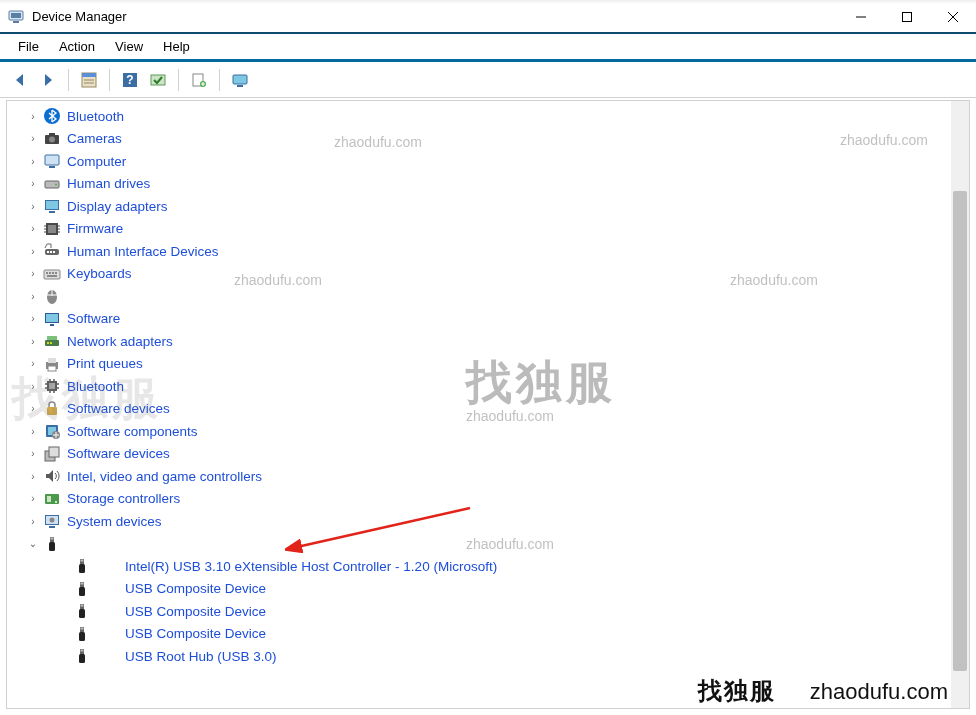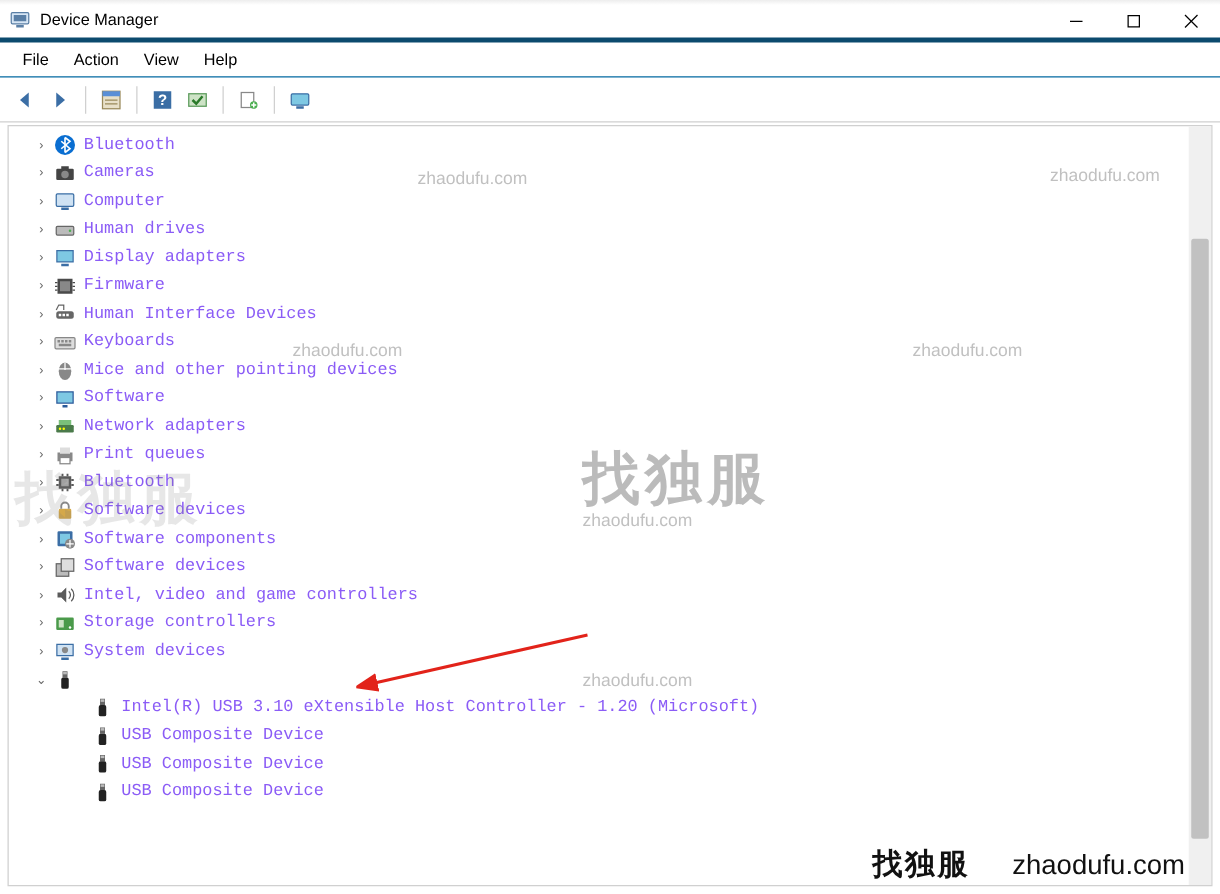--- a/index.html
+++ b/index.html
@@ -1,45 +1,45 @@
 <!DOCTYPE html>
 <html><head>
 <meta charset="utf-8">
 <style>
   * { box-sizing: border-box; margin: 0; padding: 0; font-family: "Segoe UI", Tahoma, sans-serif; }
   body { width: 976px; height: 715px; background: #fff; position: relative; overflow: hidden; }
 
   
-  .titlebar { height: 34px; display: flex; align-items: center; padding-left: 8px; border-bottom: 4px solid #0c4a6e; }
+  .titlebar { height: 34px; display: flex; align-items: center; padding-left: 8px; border-bottom: 2px solid #0c4a6e; }
   .titlebar .app-icon { width: 16px; height: 16px; margin-right: 8px; display: inline-block; }
   .titlebar .title { font-size: 13px; color: #000; }
   .win-controls { position: absolute; right: 0; top: 0; height: 34px; display: flex; }
   .win-controls div { width: 46px; height: 34px; display: flex; align-items: center; justify-content: center; cursor: pointer; }
   .win-controls svg { stroke: #000; }
 
   
-  .menubar { height: 28px; display: flex; align-items: center; padding-left: 8px; border-bottom: 1px solid #0369a1; font-size: 13px; }
+  .menubar { height: 28px; display: flex; align-items: center; padding-left: 8px; border-bottom: 3px solid #0369a1; font-size: 13px; }
   .menubar .menu-item { padding: 4px 10px; cursor: pointer; }
 
   
   .toolbar { height: 36px; display: flex; align-items: center; padding-left: 8px; border-bottom: 1px solid #d0d0d0; gap: 4px; }
   .toolbar .tbtn { width: 24px; height: 24px; display: flex; align-items: center; justify-content: center; border: 1px solid transparent; cursor: pointer; }
   .toolbar .sep { width: 1px; height: 22px; background: #d0d0d0; margin: 0 4px; }
 
   
   .content { position: absolute; top: 100px; bottom: 6px; left: 6px; right: 6px; border: 1px solid #d0d0d0; overflow: hidden; }
   .tree { position: absolute; left: 0; right: 18px; top: 0; bottom: 0; overflow: auto; padding: 4px 0; }
   .scrollbar { position: absolute; right: 0; top: 0; bottom: 0; width: 18px; background: #f0f0f0; }
   .scrollbar .thumb { position: absolute; left: 2px; right: 2px; top: 90px; height: 480px; background: #c1c1c1; border-radius: 2px; }
 
   .tree-row { height: 22.5px; display: flex; align-items: center; font-size: 13.5px; cursor: default; padding-left: 18px; white-space: nowrap; }
-  .tree-row.child { padding-left: 64px; }
+  .tree-row.child { padding-left: 64px; gap: 28px; }
   .tree-row .chevron { width: 16px; text-align: center; color: #666; font-size: 10px; cursor: pointer; user-select: none; }
   .tree-row .devicon { width: 18px; height: 18px; margin: 0 6px 0 2px; display: inline-flex; align-items: center; justify-content: center; }
-  .tree-row .label { color: #8b5cf6; font-family: Liberation Mono, monospace; }
+  .tree-row .label { color: #1d4ed8; }
 
   
   .arrow-annot { position: absolute; left: 285px; top: 503px; pointer-events: none; }
 
   
   .wm { position: absolute; color: rgba(140,140,140,0.55); font-size: 14px; font-family: Arial, sans-serif; pointer-events: none; user-select: none; }
   .wm-big { position: absolute; color: rgba(120,120,120,0.5); font-size: 46px; font-weight: 700; letter-spacing: 4px; pointer-events: none; user-select: none; font-family: "Microsoft YaHei", sans-serif; }
   .footer-brand { position: absolute; right: 28px; bottom: 10px; font-size: 22px; color: #111; font-family: Arial, sans-serif; }
   .footer-cn { position: absolute; right: 200px; bottom: 8px; font-size: 24px; font-weight: 700; color: #111; font-family: "Microsoft YaHei", sans-serif; letter-spacing: 2px; }
 
@@ -212,21 +212,20 @@
         </span>
         <span class="label">Keyboards</span>
       </div>
       <div class="tree-row">
         <span class="chevron">›</span>
         <span class="devicon">
           <svg width="18" height="18" viewBox="0 0 18 18">
             <use href="#ic-mouse"></use>
           </svg>
         </span>
-        <span class="label">Mice and other pointing devices</span>
       </div>
       <div class="tree-row">
         <span class="chevron">›</span>
         <span class="devicon">
           <svg width="18" height="18" viewBox="0 0 18 18">
             <use href="#ic-monitor"></use>
           </svg>
         </span>
         <span class="label">Software</span>
       </div>
@@ -343,20 +342,28 @@
         </span>
         <span class="label">USB Composite Device</span>
       </div>
       <div class="tree-row child">
         <span class="devicon">
           <svg width="18" height="18" viewBox="0 0 18 18">
             <use href="#ic-usb"></use>
           </svg>
         </span>
         <span class="label">USB Composite Device</span>
+      </div>
+      <div class="tree-row child">
+        <span class="devicon">
+          <svg width="18" height="18" viewBox="0 0 18 18">
+            <use href="#ic-usb"></use>
+          </svg>
+        </span>
+        <span class="label">USB Root Hub (USB 3.0)</span>
       </div>
     </div>
   <div class="scrollbar">
     <div class="thumb"></div>
   </div>
 </div>
 
 <svg class="arrow-annot" width="200" height="60">
   <defs>
     <marker id="ah" markerWidth="10" markerHeight="10" refX="2" refY="3" orient="auto">

